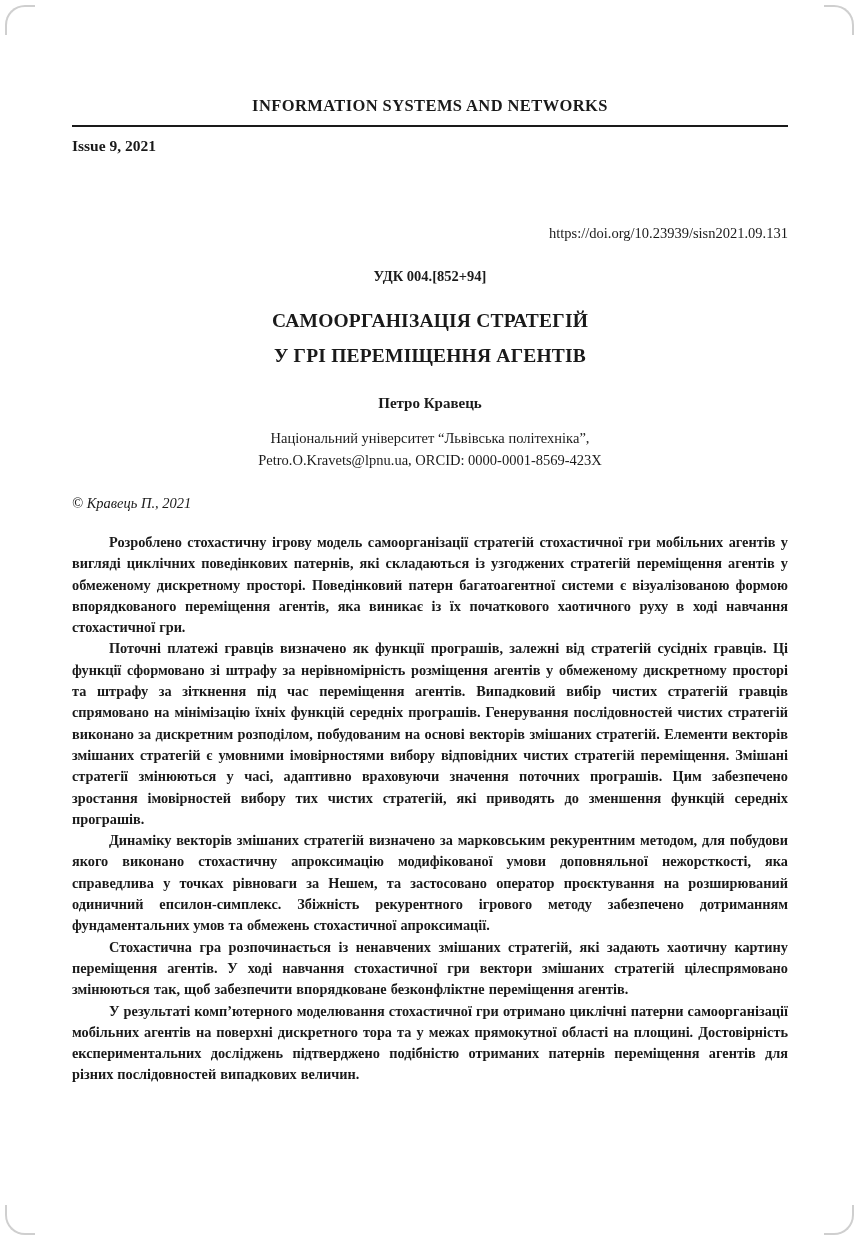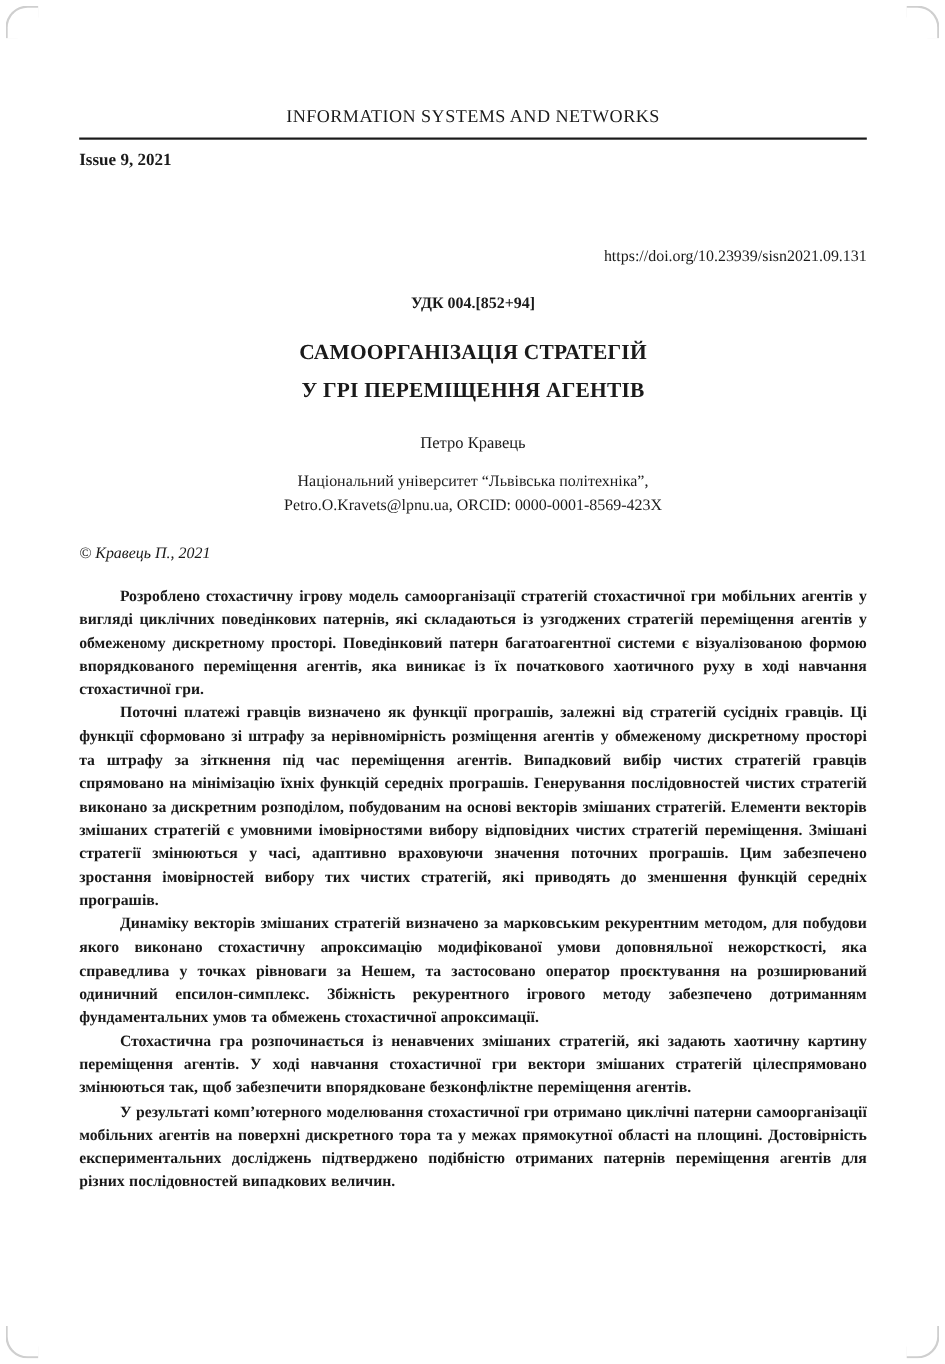--- a/index.html
+++ b/index.html
@@ -21,21 +21,21 @@
   }
   
   .corner { position: absolute; width: 30px; height: 30px; border: 2px solid #cfcfcf; }
   .corner.tl { top: 5px; left: 5px;  border-right: none;  border-bottom: none; border-top-left-radius: 20px; }
   .corner.tr { top: 5px; right: 5px; border-left: none;   border-bottom: none; border-top-right-radius: 20px; }
   .corner.bl { bottom: 5px; left: 5px;  border-right: none; border-top: none;  border-bottom-left-radius: 20px; }
   .corner.br { bottom: 5px; right: 5px; border-left: none;  border-top: none;  border-bottom-right-radius: 20px; }
 
   .journal-title {
     text-align: center;
-    font-weight: normal;
+    font-weight: bold;
     font-size: 16.5px;
     letter-spacing: 0.4px;
   }
   .header-rule {
     border: none;
     border-top: 2px solid #1a1a1a;
     margin-top: 9px;
   }
   .issue-label {
     margin-top: 10px;
@@ -57,21 +57,21 @@
     margin-top: 18px;
     text-align: center;
     font-weight: bold;
     font-size: 19.5px;
     line-height: 35px;
     letter-spacing: 0.2px;
   }
   .author-name {
     margin-top: 22px;
     text-align: center;
-    font-weight: normal;
+    font-weight: bold;
     font-size: 15px;
   }
   .affiliation {
     margin-top: 16px;
     text-align: center;
     font-size: 14.5px;
     line-height: 21.5px;
   }
   .copyright-line {
     margin-top: 24px;

